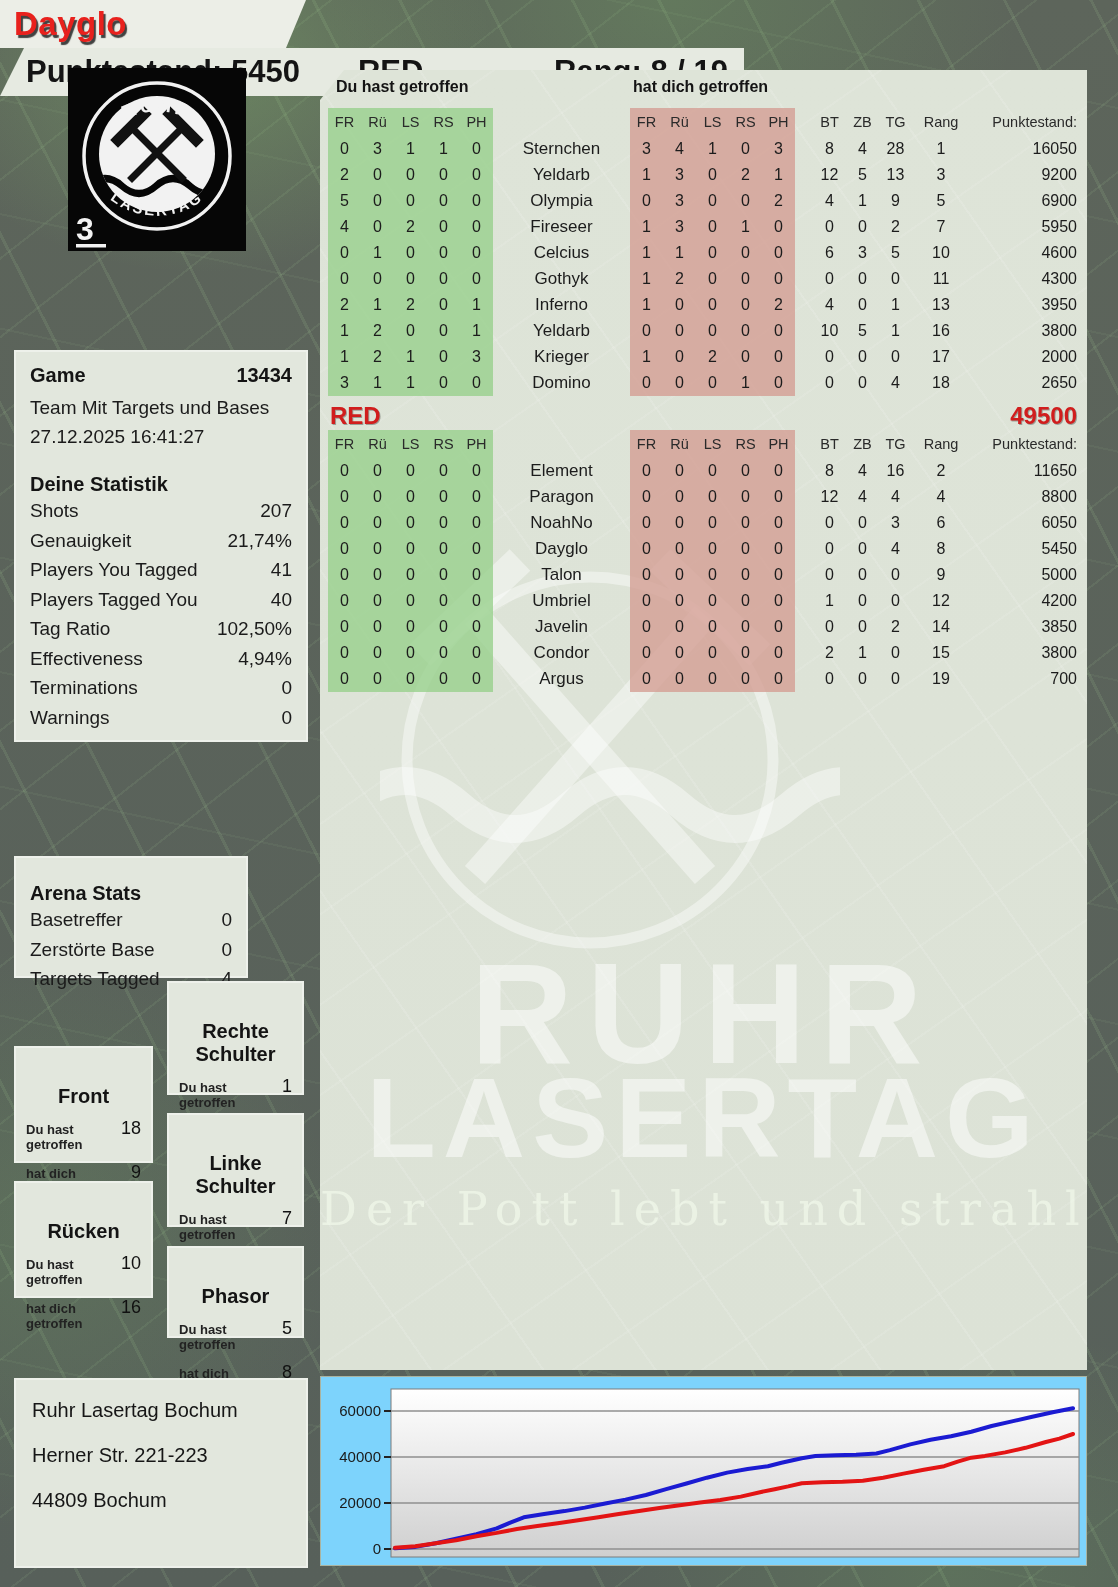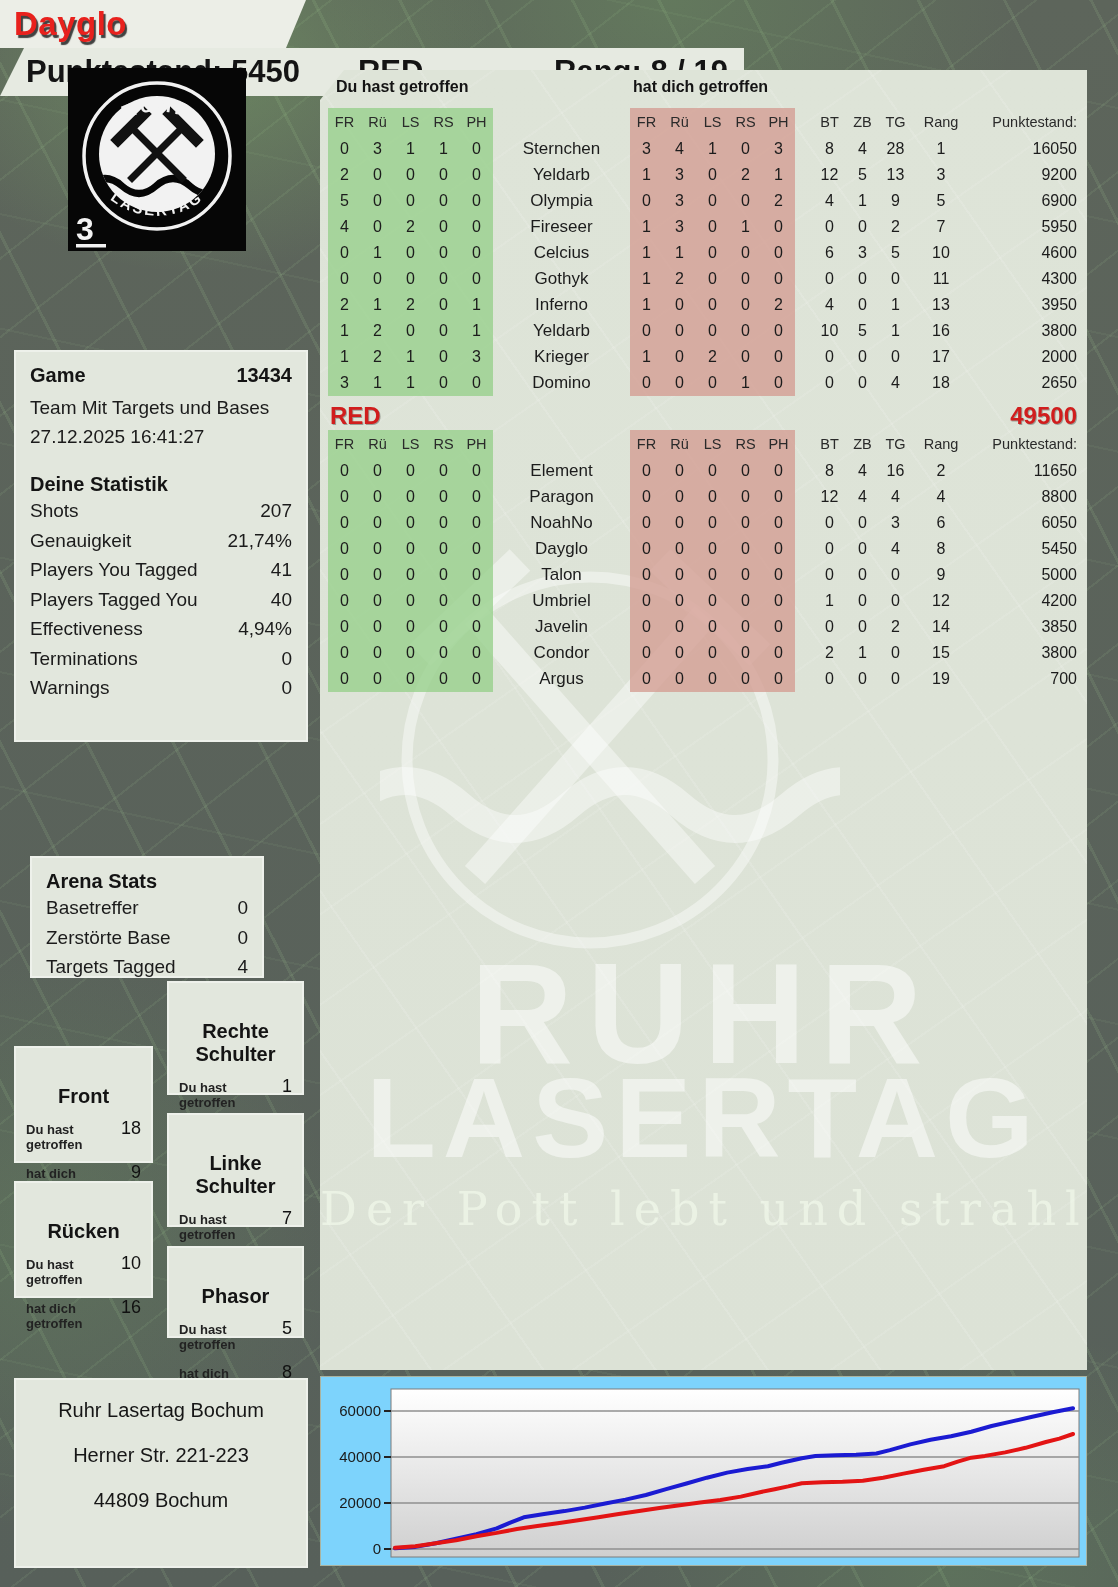--- a/index.html
+++ b/index.html
@@ -30,32 +30,32 @@
   .hdr-main .rang{font-size:31px;font-weight:800;margin-left:auto;}
   
   .logo{position:absolute;left:68px;top:68px;width:178px;height:183px;background:#060606;}
   
   .gamebox{left:14px;top:330px;width:294px;height:392px;padding:12px 14px;margin-top:20px;}
   .row-flex{display:flex;justify-content:space-between;align-items:baseline;}
   .t-bold{font-size:20px;font-weight:700;color:#141414;}
   .t-line{font-size:19px;color:#1b1b1b;line-height:29px;}
   .statrow{display:flex;justify-content:space-between;font-size:19px;color:#1b1b1b;line-height:29.5px;}
   .sect-title{font-size:20px;font-weight:700;color:#141414;}
-  .arenabox{left:14px;top:856px;width:234px;height:122px;padding:12px 14px;margin-left:16px;}
+  .arenabox{left:14px;top:856px;width:234px;height:122px;padding:24px 14px;}
   .bpbox{position:absolute;background:#e2e7dd;border:2px solid rgba(248,250,245,.55);box-sizing:border-box;padding:6px 10px;}
   .bpbox .bpt{text-align:center;font-size:20px;font-weight:700;color:#141414;margin-bottom:6px;margin-top:31px;}
   .bpbox .bpr{display:flex;justify-content:space-between;align-items:baseline;margin-top:10px;}
   .bpbox .bpl{font-size:13px;font-weight:600;color:#222;}
   .bpbox .bpv{font-size:18px;color:#111;}
   .bp-0{left:167px;top:981px;width:137px;height:114px;}
   .bp-1{left:14px;top:1046px;width:139px;height:117px;}
   .bp-2{left:167px;top:1113px;width:137px;height:114px;}
   .bp-3{left:14px;top:1181px;width:139px;height:117px;}
   .bp-4{left:167px;top:1246px;width:137px;height:92px;}
-  .addrbox{left:14px;top:1378px;width:294px;height:190px;padding:8px 16px;text-align:center;}
+  .addrbox{left:14px;top:1378px;width:294px;height:190px;padding:8px 16px;}
   .addrbox .al{font-size:20px;color:#161616;line-height:45px;}
   
   .main{left:320px;top:70px;width:767px;height:1300px;border:none;
     background:
       repeating-linear-gradient(55deg, transparent 0 90px, rgba(255,255,255,.12) 90px 92px),
       repeating-linear-gradient(-35deg, transparent 0 72px, rgba(255,255,255,.09) 72px 74px),
       linear-gradient(#dee4d8,#dce2d6);
     clip-path:polygon(24px 0,100% 0,100% 100%,0 100%,0 30px);}
   .wm{position:absolute;pointer-events:none;color:rgba(255,255,255,.5);font-weight:800;white-space:nowrap;z-index:1;}
   .wm-ruhr{left:0;width:100%;text-align:center;top:862px;font-size:142px;letter-spacing:14px;}
@@ -144,20 +144,24 @@
       </div>
       <div class="statrow">
         <span>Players You Tagged</span>
         <span>41</span>
       </div>
       <div class="statrow">
         <span>Players Tagged You</span>
         <span>40</span>
       </div>
       <div class="statrow">
+        <span>Tag Ratio</span>
+        <span>102,50%</span>
+      </div>
+      <div class="statrow">
         <span>Effectiveness</span>
         <span>4,94%</span>
       </div>
       <div class="statrow">
         <span>Terminations</span>
         <span>0</span>
       </div>
       <div class="statrow">
         <span>Warnings</span>
         <span>0</span>

